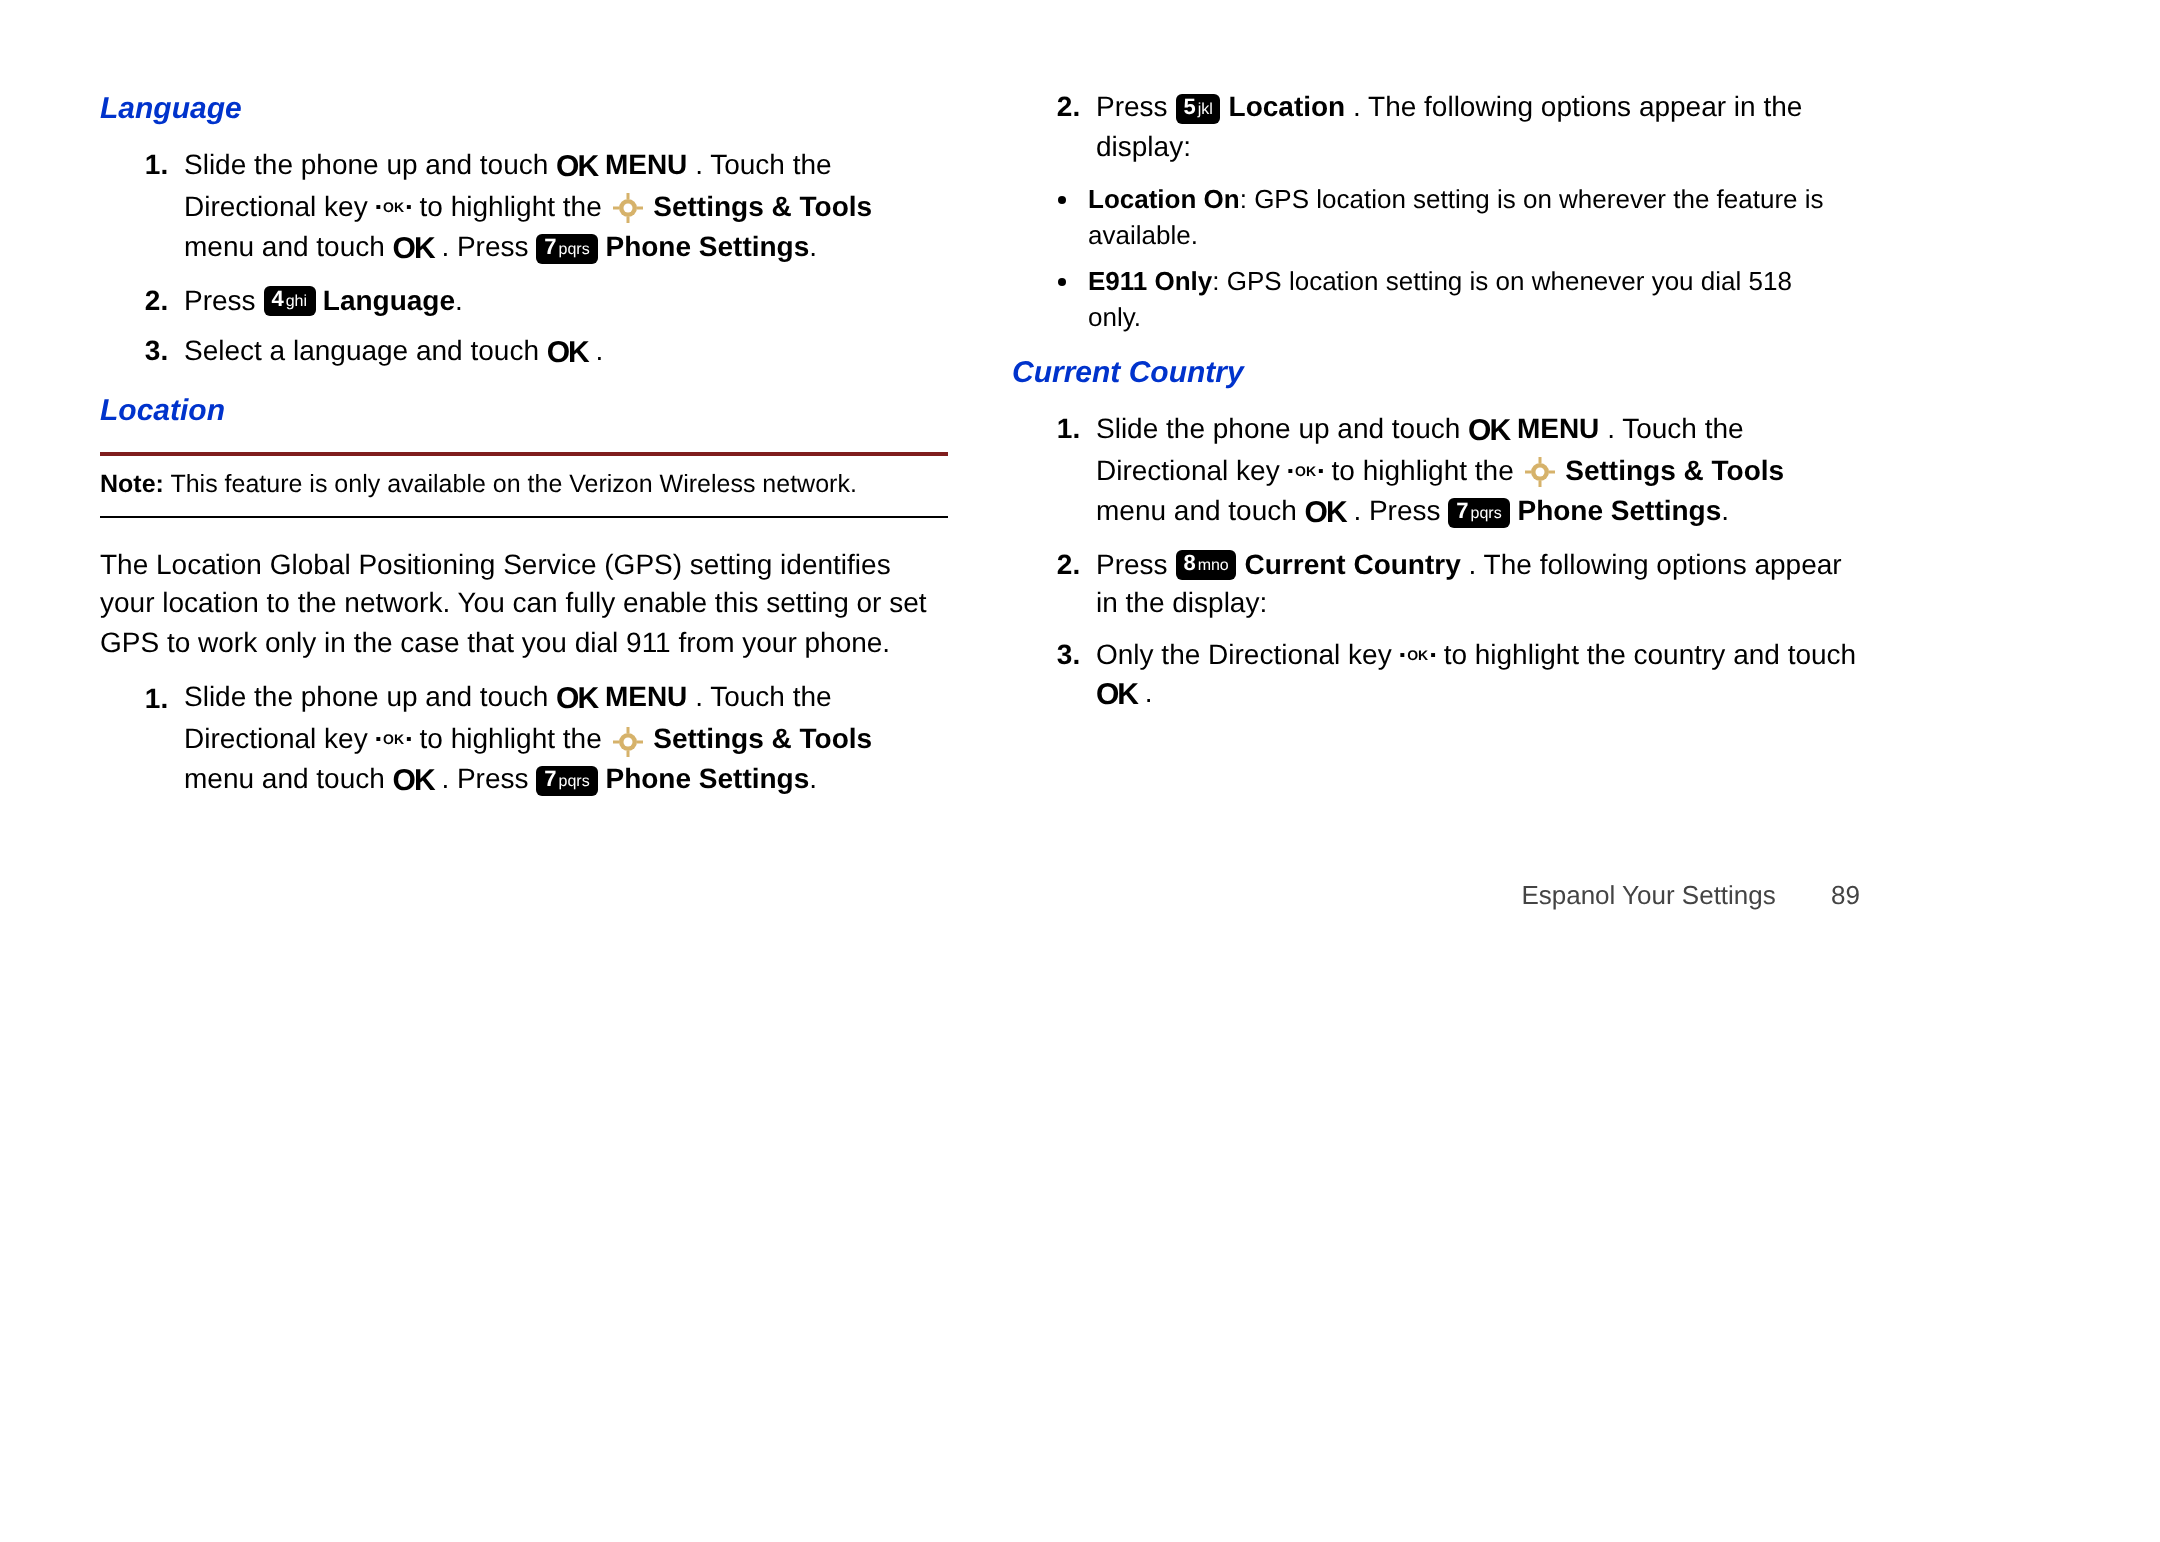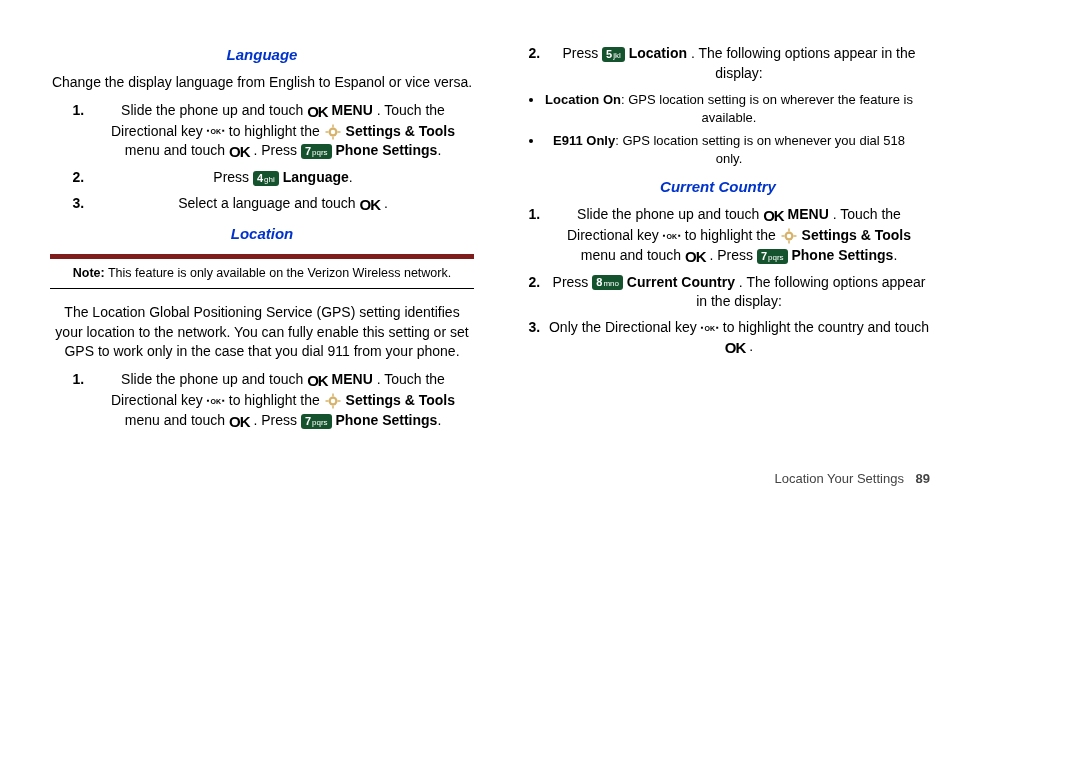--- a/index.html
+++ b/index.html
@@ -9,21 +9,20 @@
     color: #000;
     background: #fff;
     margin: 0;
     padding: 40px 50px 30px 50px;
     width: 980px;
     box-sizing: border-box;
   }
   .columns {
     display: flex;
     gap: 32px;
-    text-align: center;
   }
   .col {
     flex: 1;
     min-width: 0;
   }
   .section-heading {
     color: #0033cc;
     font-weight: bold;
     font-style: italic;
     font-size: 15px;
@@ -69,55 +68,54 @@
   }
   .icon-dirkey .dots { font-size: 8px; line-height: 0.6; display:inline-block; }
   .icon-dirkey .oktxt { font-size: 7px; font-weight:bold; }
   .icon-gear {
     display: inline-block;
     vertical-align: middle;
     width: 18px; height: 18px;
   }
   .key {
     display: inline-block;
-    background: #14532d;
+    background: #000000;
     color: #fff;
     font-weight: bold;
     font-size: 11px;
     padding: 2px 4px;
     border-radius: 3px;
     vertical-align: middle;
     line-height: 1;
   }
   .key .sub { font-size: 8px; font-weight: normal; margin-left:1px;}
   .note-rule {
-    border-top: 5px solid #7f1d1d;
+    border-top: 2px solid #7f1d1d;
     border-bottom: 1px solid #000;
     padding: 6px 0;
     margin: 10px 0 14px 0;
     font-size: 12.5px;
   }
   .note-rule b { font-weight: bold; }
   .footer {
     margin-top: 30px;
     text-align: right;
     font-size: 13px;
     color: #444;
   }
-  .footer .pnum { margin-left: 8px; font-weight: bold; }
+  .footer .pnum { margin-left: 24px; }
   .b { font-weight: bold; }
 </style>
 </head>
 <body>
 
 <div class="columns">
   <div class="col">
 
     <div class="section-heading">Language</div>
-    <p>Change the display language from English to Espanol or vice versa.</p>
 
     <ol class="steps">
       <li>
         <span>Slide the phone up and touch </span>
         <span class="icon-ok">OK</span>
         <span class="b">MENU</span>
         <span>. Touch the Directional key </span>
         <span class="icon-dirkey">
             <span class="dots">▪</span>
             <span class="oktxt">OK</span>
@@ -254,15 +252,15 @@
         <span> to highlight the country and touch </span>
         <span class="icon-ok">OK</span>
         <span>.</span>
       </li>
     </ol>
 
   </div>
 </div>
 
 <div class="footer">
-  <span>Location Your Settings</span>
+  <span>Espanol Your Settings</span>
   <span class="pnum">89</span>
 </div>
 
 </body></html>

